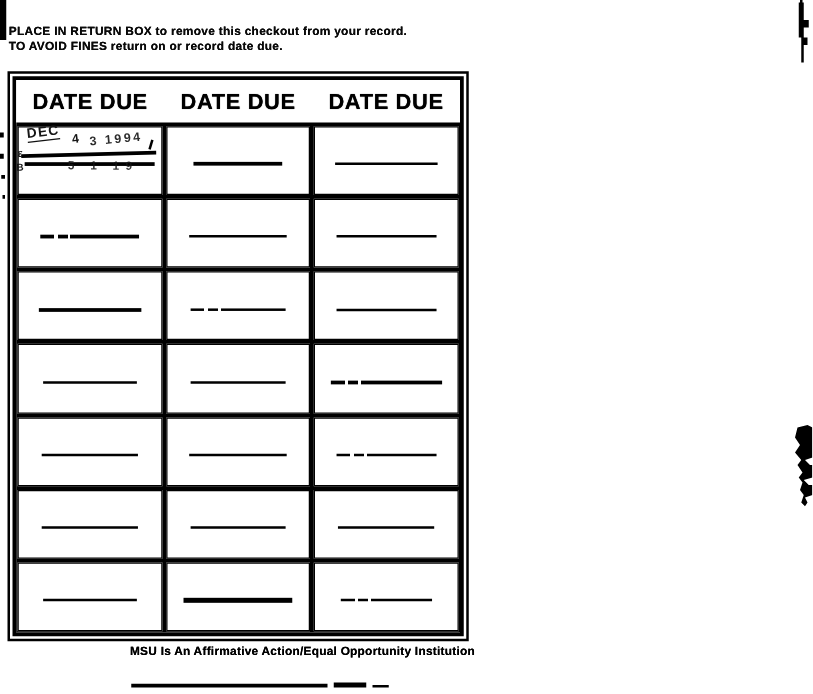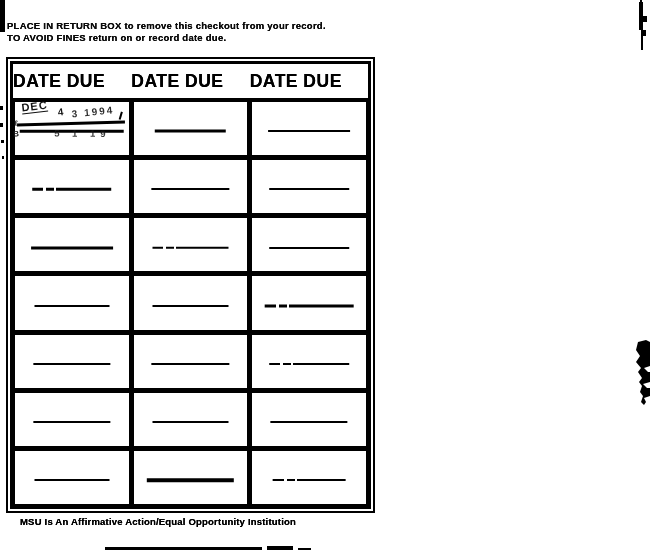--- a/index.html
+++ b/index.html
@@ -22,21 +22,21 @@
   .card-inner{
     width:100%;height:100%;box-sizing:border-box;
     border:3px solid #000;display:flex;flex-direction:column;background:#fff;
   }
   .header-row{
     display:grid;grid-template-columns:repeat(3,1fr);
     height:34px;flex:0 0 34px;border-bottom:2px solid #000;
     align-items:center;background:#fff;
   }
   .header-cell{
-    text-align:left;font-weight:bold;font-size:17.5px;letter-spacing:0.5px;
+    text-align:center;font-weight:bold;font-size:17.5px;letter-spacing:0.5px;
     text-shadow:0 0 0.6px #000;
   }
   .grid{
     flex:1;display:grid;grid-template-columns:repeat(3,1fr);grid-template-rows:repeat(7,1fr);
     gap:3px;padding:1px;background:#000;
   }
   .cell{position:relative;background:#fff;border:1.5px solid #000;}
   .rule{
     position:absolute;left:50%;top:55%;transform:translate(-50%,-50%);
     background:#000;
@@ -52,21 +52,21 @@
   .stamp .frag-day{left:42px;top:8px;font-size:10px;transform:rotate(-6deg);}
   .stamp .frag-year{left:56px;top:9px;font-size:10px;letter-spacing:2px;transform:rotate(-4deg);opacity:.9;}
   .stamp .strike{position:absolute;left:1px;top:24px;width:108px;height:2.5px;background:#000;}
   .stamp .tickL{position:absolute;left:-2px;top:18px;font-size:9px;font-weight:bold;}
   .stamp .markB{position:absolute;left:-3px;top:30px;font-size:8px;font-weight:bold;}
   .stamp .tickR{position:absolute;left:104px;top:15px;width:2px;height:8px;background:#000;transform:rotate(18deg);}
   .stamp .frag-below{left:38px;top:30px;font-size:9.5px;letter-spacing:5px;transform:rotate(2deg);opacity:.85;}
 
   
   .footer{
-    position:absolute;left:20px;top:516px;width:360px;text-align:left;
+    position:absolute;left:20px;top:516px;width:360px;text-align:right;
     font-weight:bold;font-size:9.5px;letter-spacing:0.2px;text-shadow:0 0 0.5px #000;
   }
 
   
   .cutoff{position:absolute;background:#000;}
   #cutoff1{left:105px;top:547px;width:157px;height:2.5px;}
   #cutoff2{left:267px;top:546px;width:26px;height:3.5px;}
   #cutoff3{left:298px;top:548px;width:13px;height:2px;}
 
   

